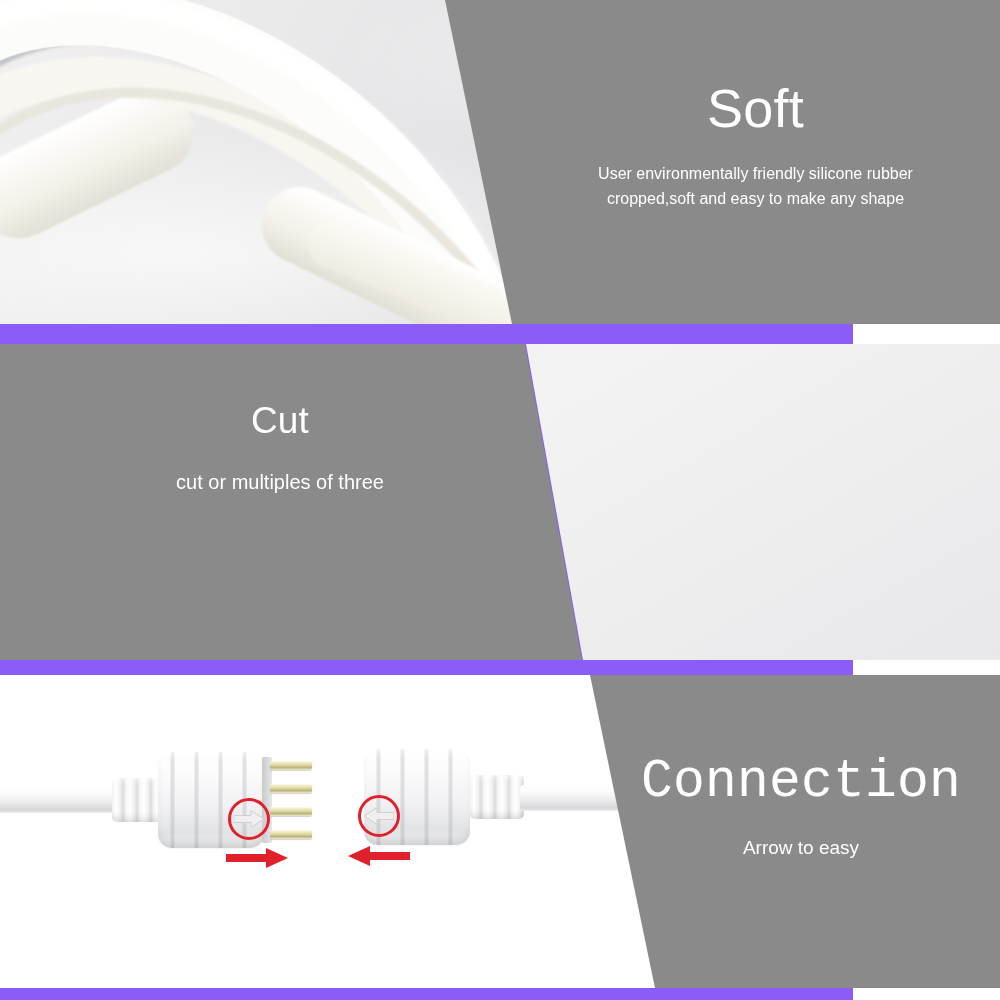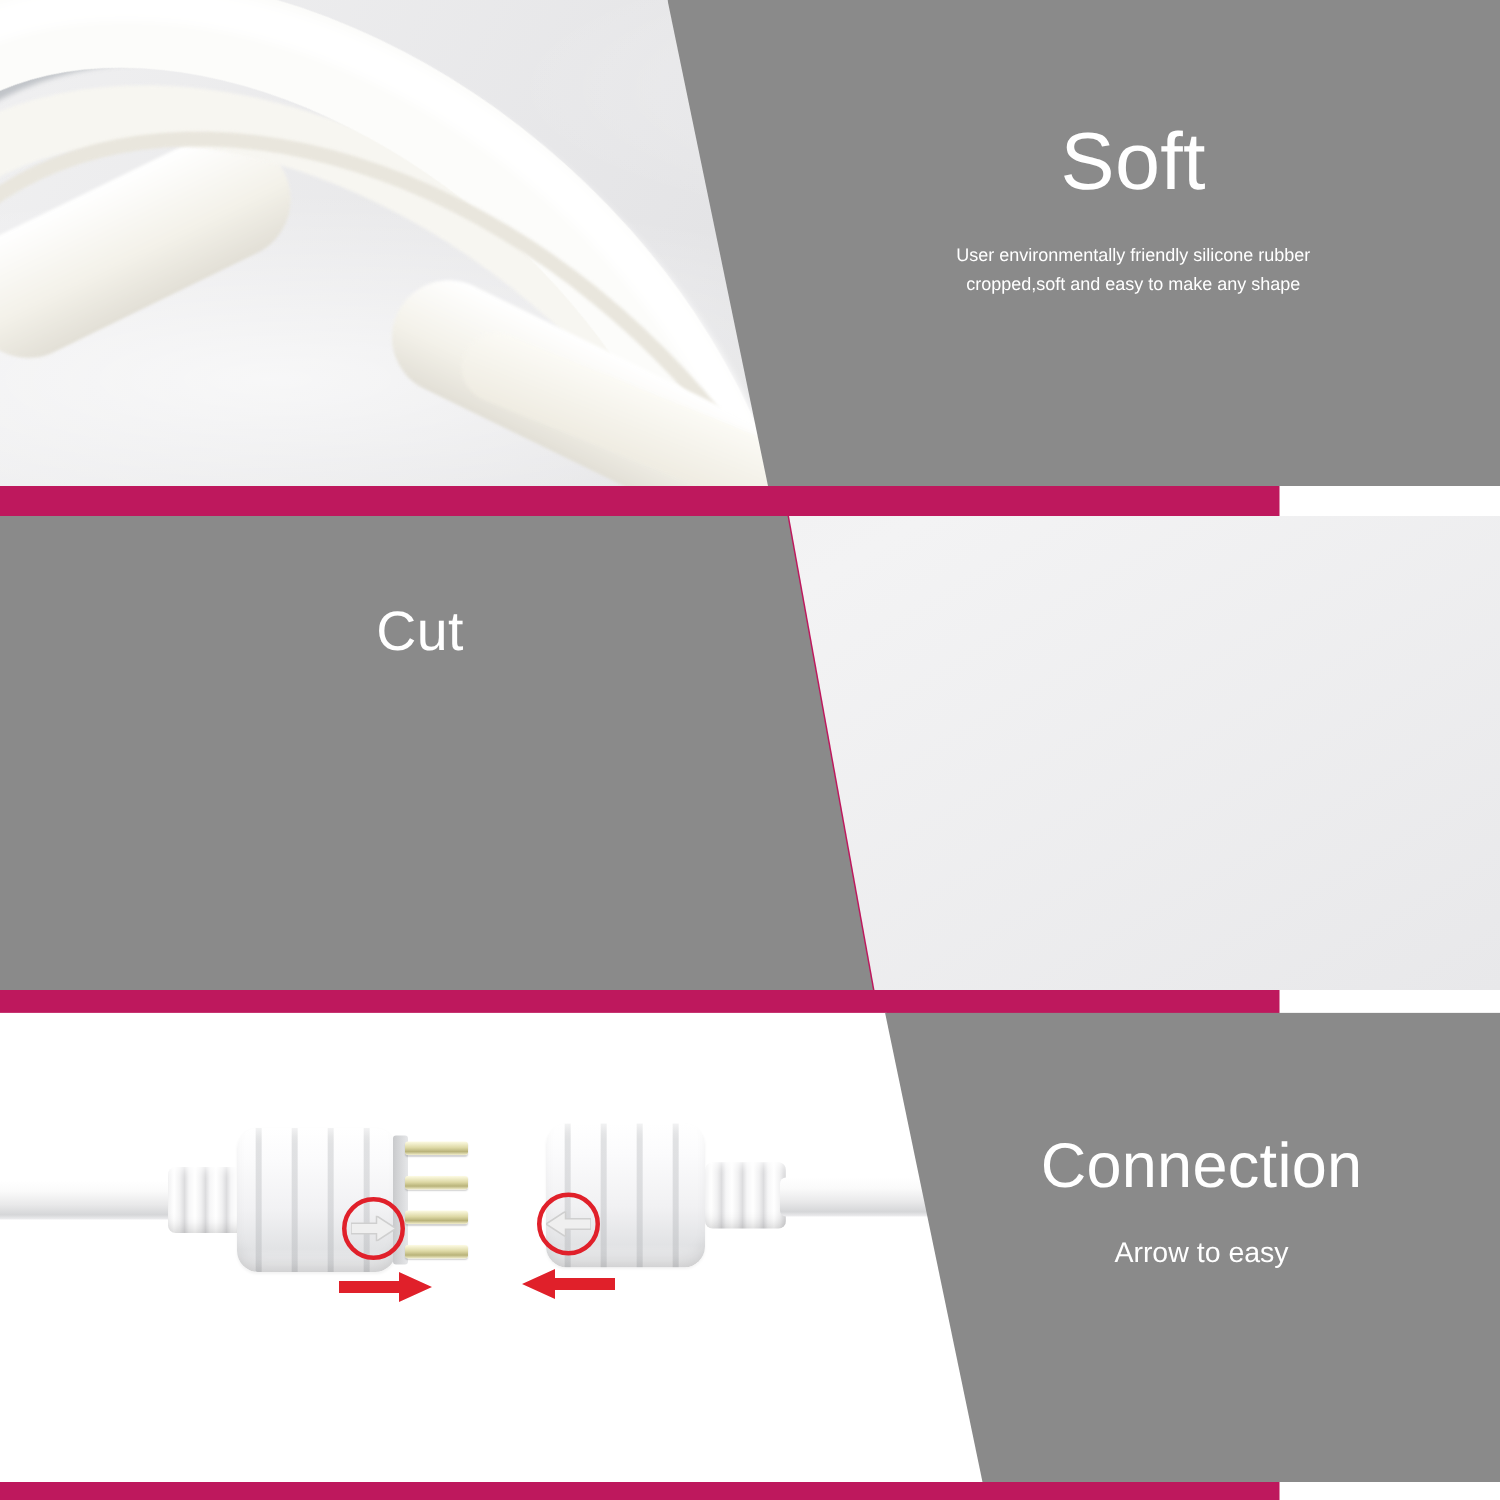--- a/index.html
+++ b/index.html
@@ -10,21 +10,21 @@
     height: 1000px;
     background: #ffffff;
     font-family: "Liberation Sans", sans-serif;
     overflow: hidden;
   }
 
   #sheet {
     position: relative;
     width: 853px;
     height: 1000px;
-    background: #be185d;
+    background: #8b5cf6;
   }
 
   
   .panel {
     position: absolute;
     left: 0;
     width: 1000px;
     overflow: hidden;
   }
   #panel-soft       { top: 0;   height: 324px; }
@@ -250,29 +250,29 @@
   
   .text-block { position: absolute; text-align: center; color: #ffffff; }
   .title {
     font-size: 54px;
     font-weight: 400;
     line-height: 1.05;
     letter-spacing: .2px;
     white-space: nowrap;
   }
   .subtitle {
-    font-size: 12px;
+    font-size: 16px;
     font-weight: 400;
     line-height: 1.58;
     margin-top: 24px;
   }
   #text-soft       { left: 513px; top: 80px;  width: 485px; }
   #text-cut        { left: 55px;  top: 58px;  width: 450px; }
   #text-connection { left: 605px; top: 80px;  width: 392px; }
-  #text-connection .title { font-size: 42px; }
+  #text-connection .title { font-size: 53px; font-family: Liberation Mono, monospace; }
   #text-connection .subtitle { font-size: 19px; margin-top: 22px; }
   #text-cut .title { font-size: 37px; }
   #text-cut .subtitle { font-size: 20px; margin-top: 26px; }
 </style>
 </head>
 <body>
 
 <div id="sheet">
 
   <section class="panel" id="panel-soft">
@@ -305,20 +305,21 @@
     <div class="photo" id="photo-cut">
       <div class="strip-band" id="cut-strip-top"></div>
 
     </div>
 
     <div class="grey-wedge" id="wedge-cut"></div>
 
     <div class="text-block" id="text-cut">
       <div class="title">Cut</div>
       <div class="subtitle">
+        <div>cut or multiples of three</div>
       </div>
     </div>
   </section>
 
   <section class="panel" id="panel-connection">
 
     <div class="photo" id="photo-connection">
       <div class="cable" id="cable-left"></div>
       <div class="strain" id="strain-left"></div>
       <div class="conn-body" id="conn-left"></div>

